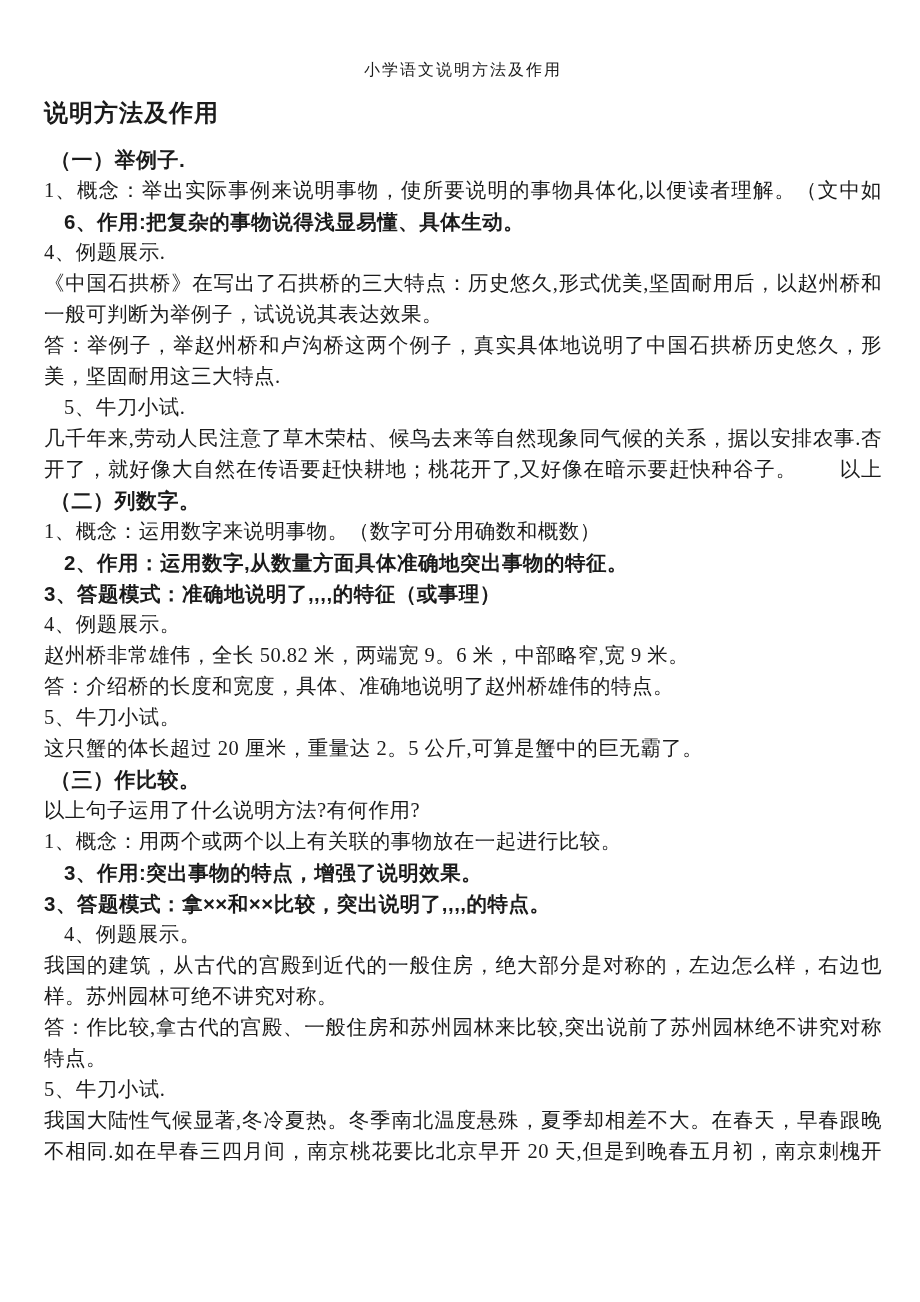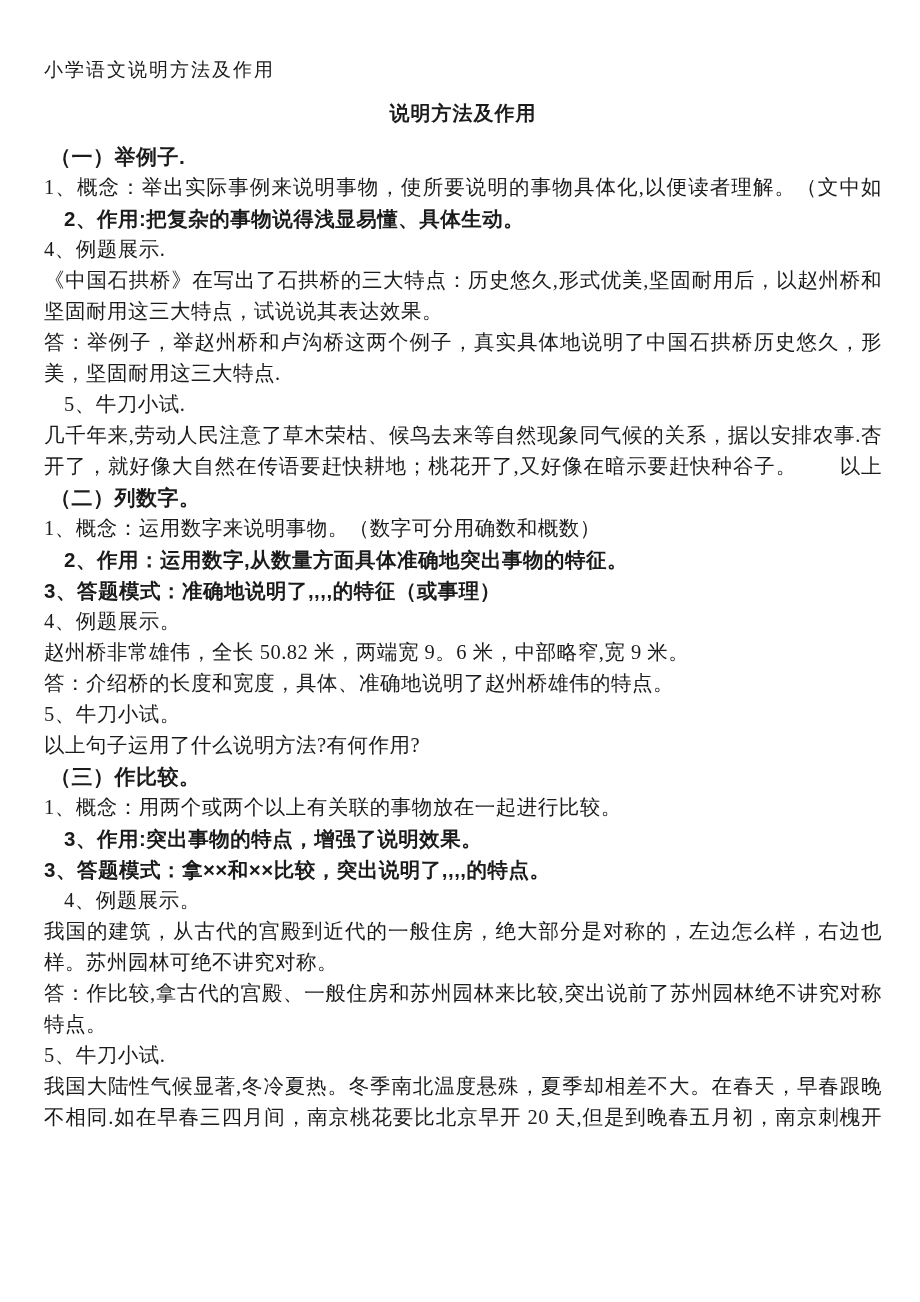--- a/index.html
+++ b/index.html
@@ -14,28 +14,28 @@
     color: #1b1b1b;
     font-family: "Liberation Serif", "DejaVu Serif", serif;
   }
   .page {
     box-sizing: border-box;
     width: 920px;
     height: 1302px;
     padding: 58px 38px 0 44px;
   }
   .doc-header {
-    text-align: left;
-    font-size: 19px;
+    text-align: center;
+    font-size: 16px;
     line-height: 24px;
     letter-spacing: 2px;
   }
   .doc-title {
-    text-align: center;
-    font-size: 20px;
+    text-align: left;
+    font-size: 24px;
     font-weight: 700;
     margin-top: 16px;
     line-height: 30px;
     letter-spacing: 1px;
     font-family: "Liberation Sans", "DejaVu Sans", sans-serif;
   }
   .body-lines {
     margin-top: 5px;
   }
   .line {
@@ -63,39 +63,40 @@
 </style>
 </head>
 <body>
 
 <div class="page">
   <div class="doc-header">小学语文说明方法及作用</div>
   <h1 class="doc-title">说明方法及作用</h1>
   <div class="body-lines">
       <div class="line heading bold">（一）举例子.</div>
       <div class="line justify">1、概念：举出实际事例来说明事物，使所要说明的事物具体化,以便读者理解。（文中如有：例</div>
-      <div class="line bold indent">2、作用:把复杂的事物说得浅显易懂、具体生动。</div>
+      <div class="line bold indent">6、作用:把复杂的事物说得浅显易懂、具体生动。</div>
       <div class="line">4、例题展示.</div>
       <div class="line justify">《中国石拱桥》在写出了石拱桥的三大特点：历史悠久,形式优美,坚固耐用后，以赵州桥和卢</div>
-      <div class="line">坚固耐用这三大特点，试说说其表达效果。</div>
+      <div class="line">一般可判断为举例子，试说说其表达效果。</div>
       <div class="line justify">答：举例子，举赵州桥和卢沟桥这两个例子，真实具体地说明了中国石拱桥历史悠久，形式优</div>
       <div class="line">美，坚固耐用这三大特点.</div>
       <div class="line indent">5、牛刀小试.</div>
       <div class="line justify">几千年来,劳动人民注意了草木荣枯、候鸟去来等自然现象同气候的关系，据以安排农事.杏花</div>
       <div class="line justify">开了，就好像大自然在传语要赶快耕地；桃花开了,又好像在暗示要赶快种谷子。　　以上句子运</div>
       <div class="line heading bold">（二）列数字。</div>
       <div class="line">1、概念：运用数字来说明事物。（数字可分用确数和概数）</div>
       <div class="line bold indent">2、作用：运用数字,从数量方面具体准确地突出事物的特征。</div>
       <div class="line bold">3、答题模式：准确地说明了,,,,的特征（或事理）</div>
       <div class="line">4、例题展示。</div>
       <div class="line">赵州桥非常雄伟，全长 50.82 米，两端宽 9。6 米，中部略窄,宽 9 米。</div>
       <div class="line">答：介绍桥的长度和宽度，具体、准确地说明了赵州桥雄伟的特点。</div>
       <div class="line">5、牛刀小试。</div>
+      <div class="line">这只蟹的体长超过 20 厘米，重量达 2。5 公斤,可算是蟹中的巨无霸了。</div>
+      <div class="line heading bold">（三）作比较。</div>
       <div class="line">以上句子运用了什么说明方法?有何作用?</div>
-      <div class="line heading bold">（三）作比较。</div>
       <div class="line">1、概念：用两个或两个以上有关联的事物放在一起进行比较。</div>
       <div class="line bold indent">3、作用:突出事物的特点，增强了说明效果。</div>
       <div class="line bold">3、答题模式：拿××和××比较，突出说明了,,,,的特点。</div>
       <div class="line indent">4、例题展示。</div>
       <div class="line justify">我国的建筑，从古代的宫殿到近代的一般住房，绝大部分是对称的，左边怎么样，右边也怎么</div>
       <div class="line">样。苏州园林可绝不讲究对称。</div>
       <div class="line justify">答：作比较,拿古代的宫殿、一般住房和苏州园林来比较,突出说前了苏州园林绝不讲究对称的</div>
       <div class="line">特点。</div>
       <div class="line">5、牛刀小试.</div>
       <div class="line justify">我国大陆性气候显著,冬冷夏热。冬季南北温度悬殊，夏季却相差不大。在春天，早春跟晚春也</div>

